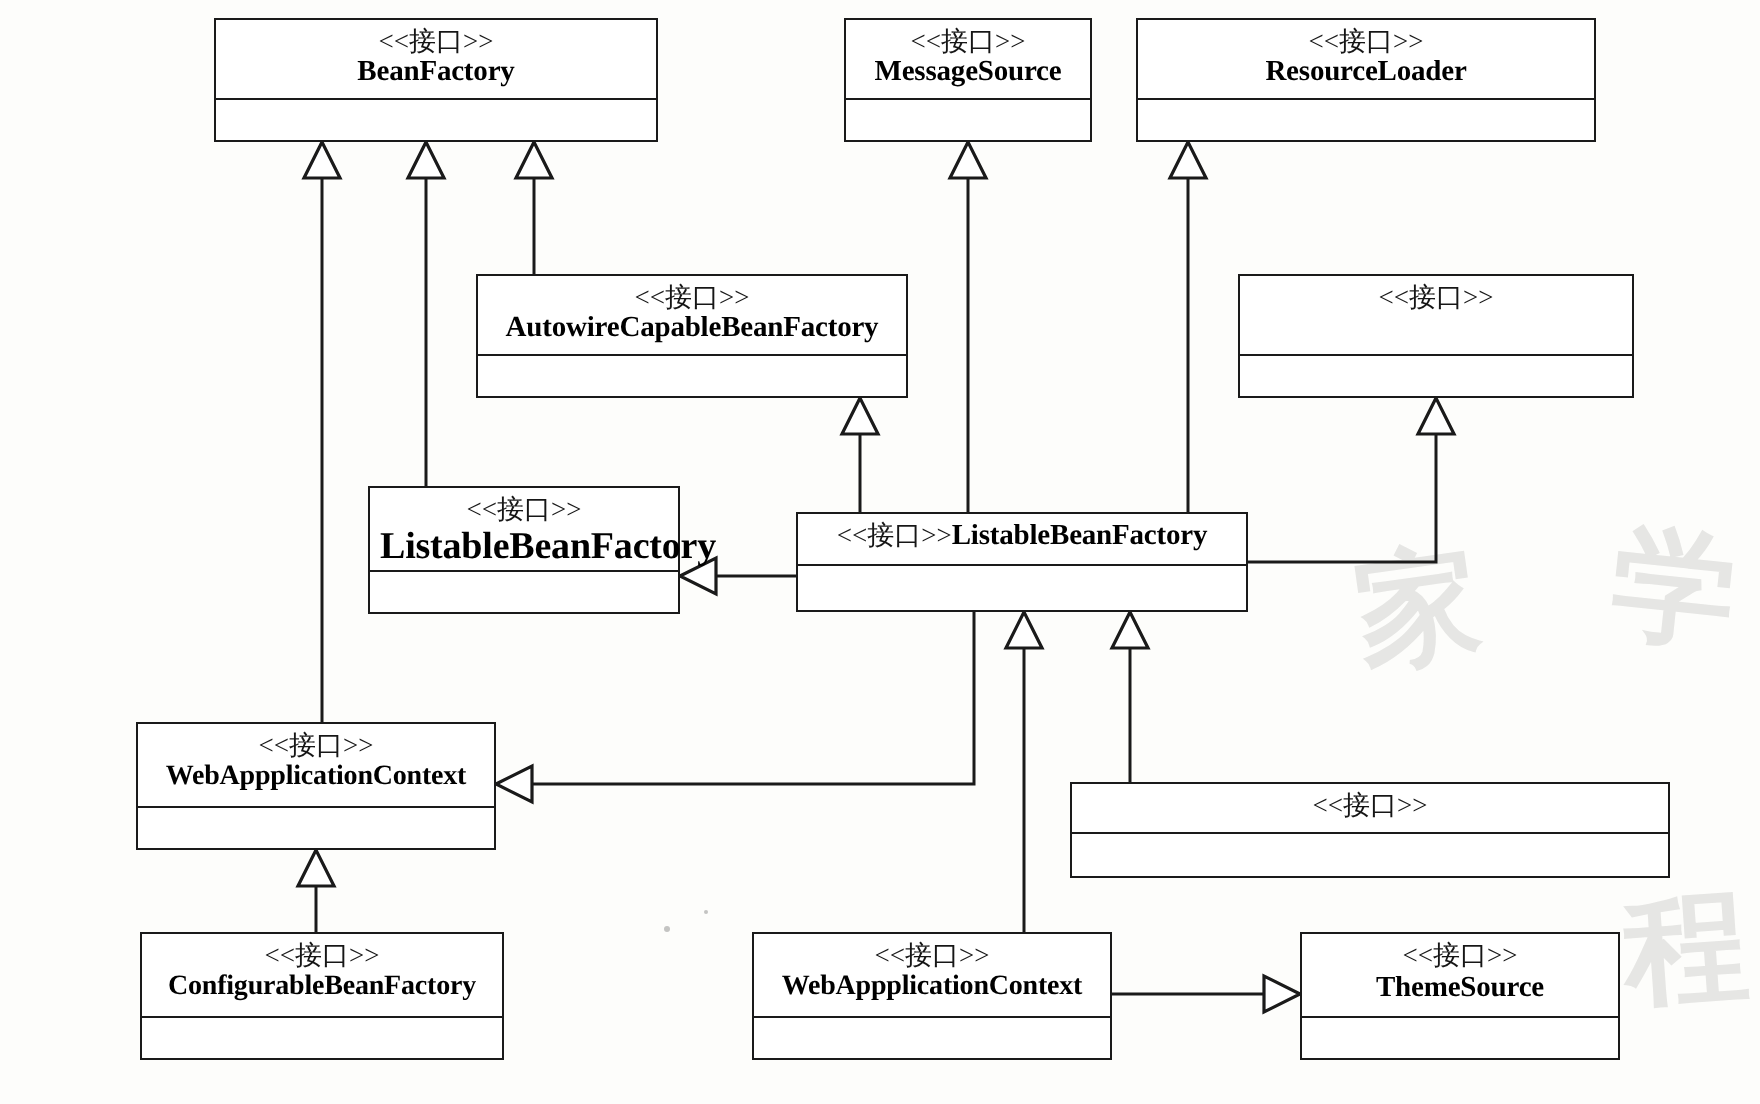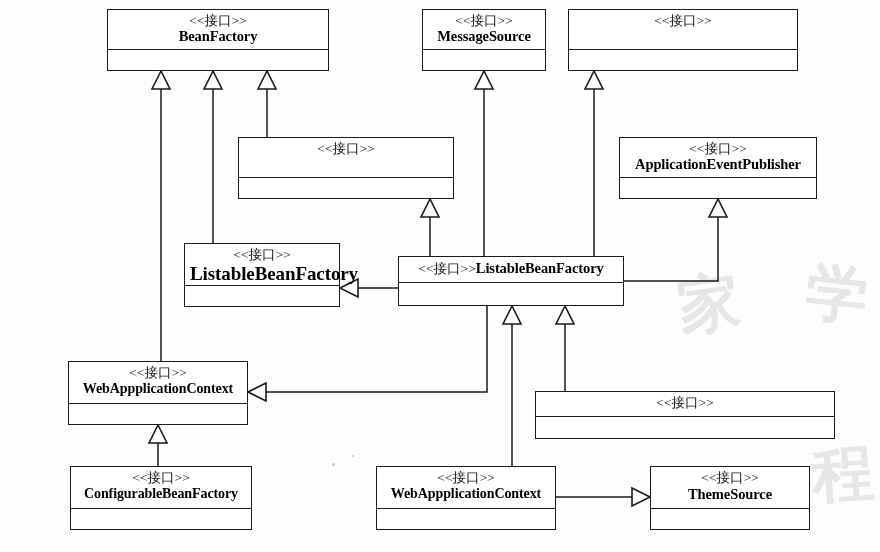--- a/index.html
+++ b/index.html
@@ -176,35 +176,36 @@
     <div class="uml-head" style="height:42px;">
       <span class="stereo">&lt;&lt;接口&gt;&gt;</span>
       <span class="cname">MessageSource</span>
     </div>
     <div class="uml-body"></div>
   </div>
 
   <div class="uml-class" style="left:568px;top:9px;width:230px;height:62px;">
     <div class="uml-head" style="height:42px;">
       <span class="stereo">&lt;&lt;接口&gt;&gt;</span>
+      <span class="cname">ResourceLoader</span>
     </div>
     <div class="uml-body"></div>
   </div>
 
   <div class="uml-class" style="left:238px;top:137px;width:216px;height:62px;">
     <div class="uml-head" style="height:42px;">
       <span class="stereo">&lt;&lt;接口&gt;&gt;</span>
+      <span class="cname">AutowireCapableBeanFactory</span>
     </div>
     <div class="uml-body"></div>
   </div>
 
   <div class="uml-class" style="left:619px;top:137px;width:198px;height:62px;">
     <div class="uml-head" style="height:42px;">
       <span class="stereo">&lt;&lt;接口&gt;&gt;</span>
-      <span class="cname">ApplicationEventPublisher</span>
     </div>
     <div class="uml-body"></div>
   </div>
 
   <div class="uml-class" style="left:184px;top:243px;width:156px;height:64px;">
     <div class="uml-head" style="height:42px;">
       <span class="stereo">&lt;&lt;接口&gt;&gt;</span>
       <span class="cname" style="font-size:19px;">ListableBeanFactory</span>
     </div>
     <div class="uml-body"></div>

